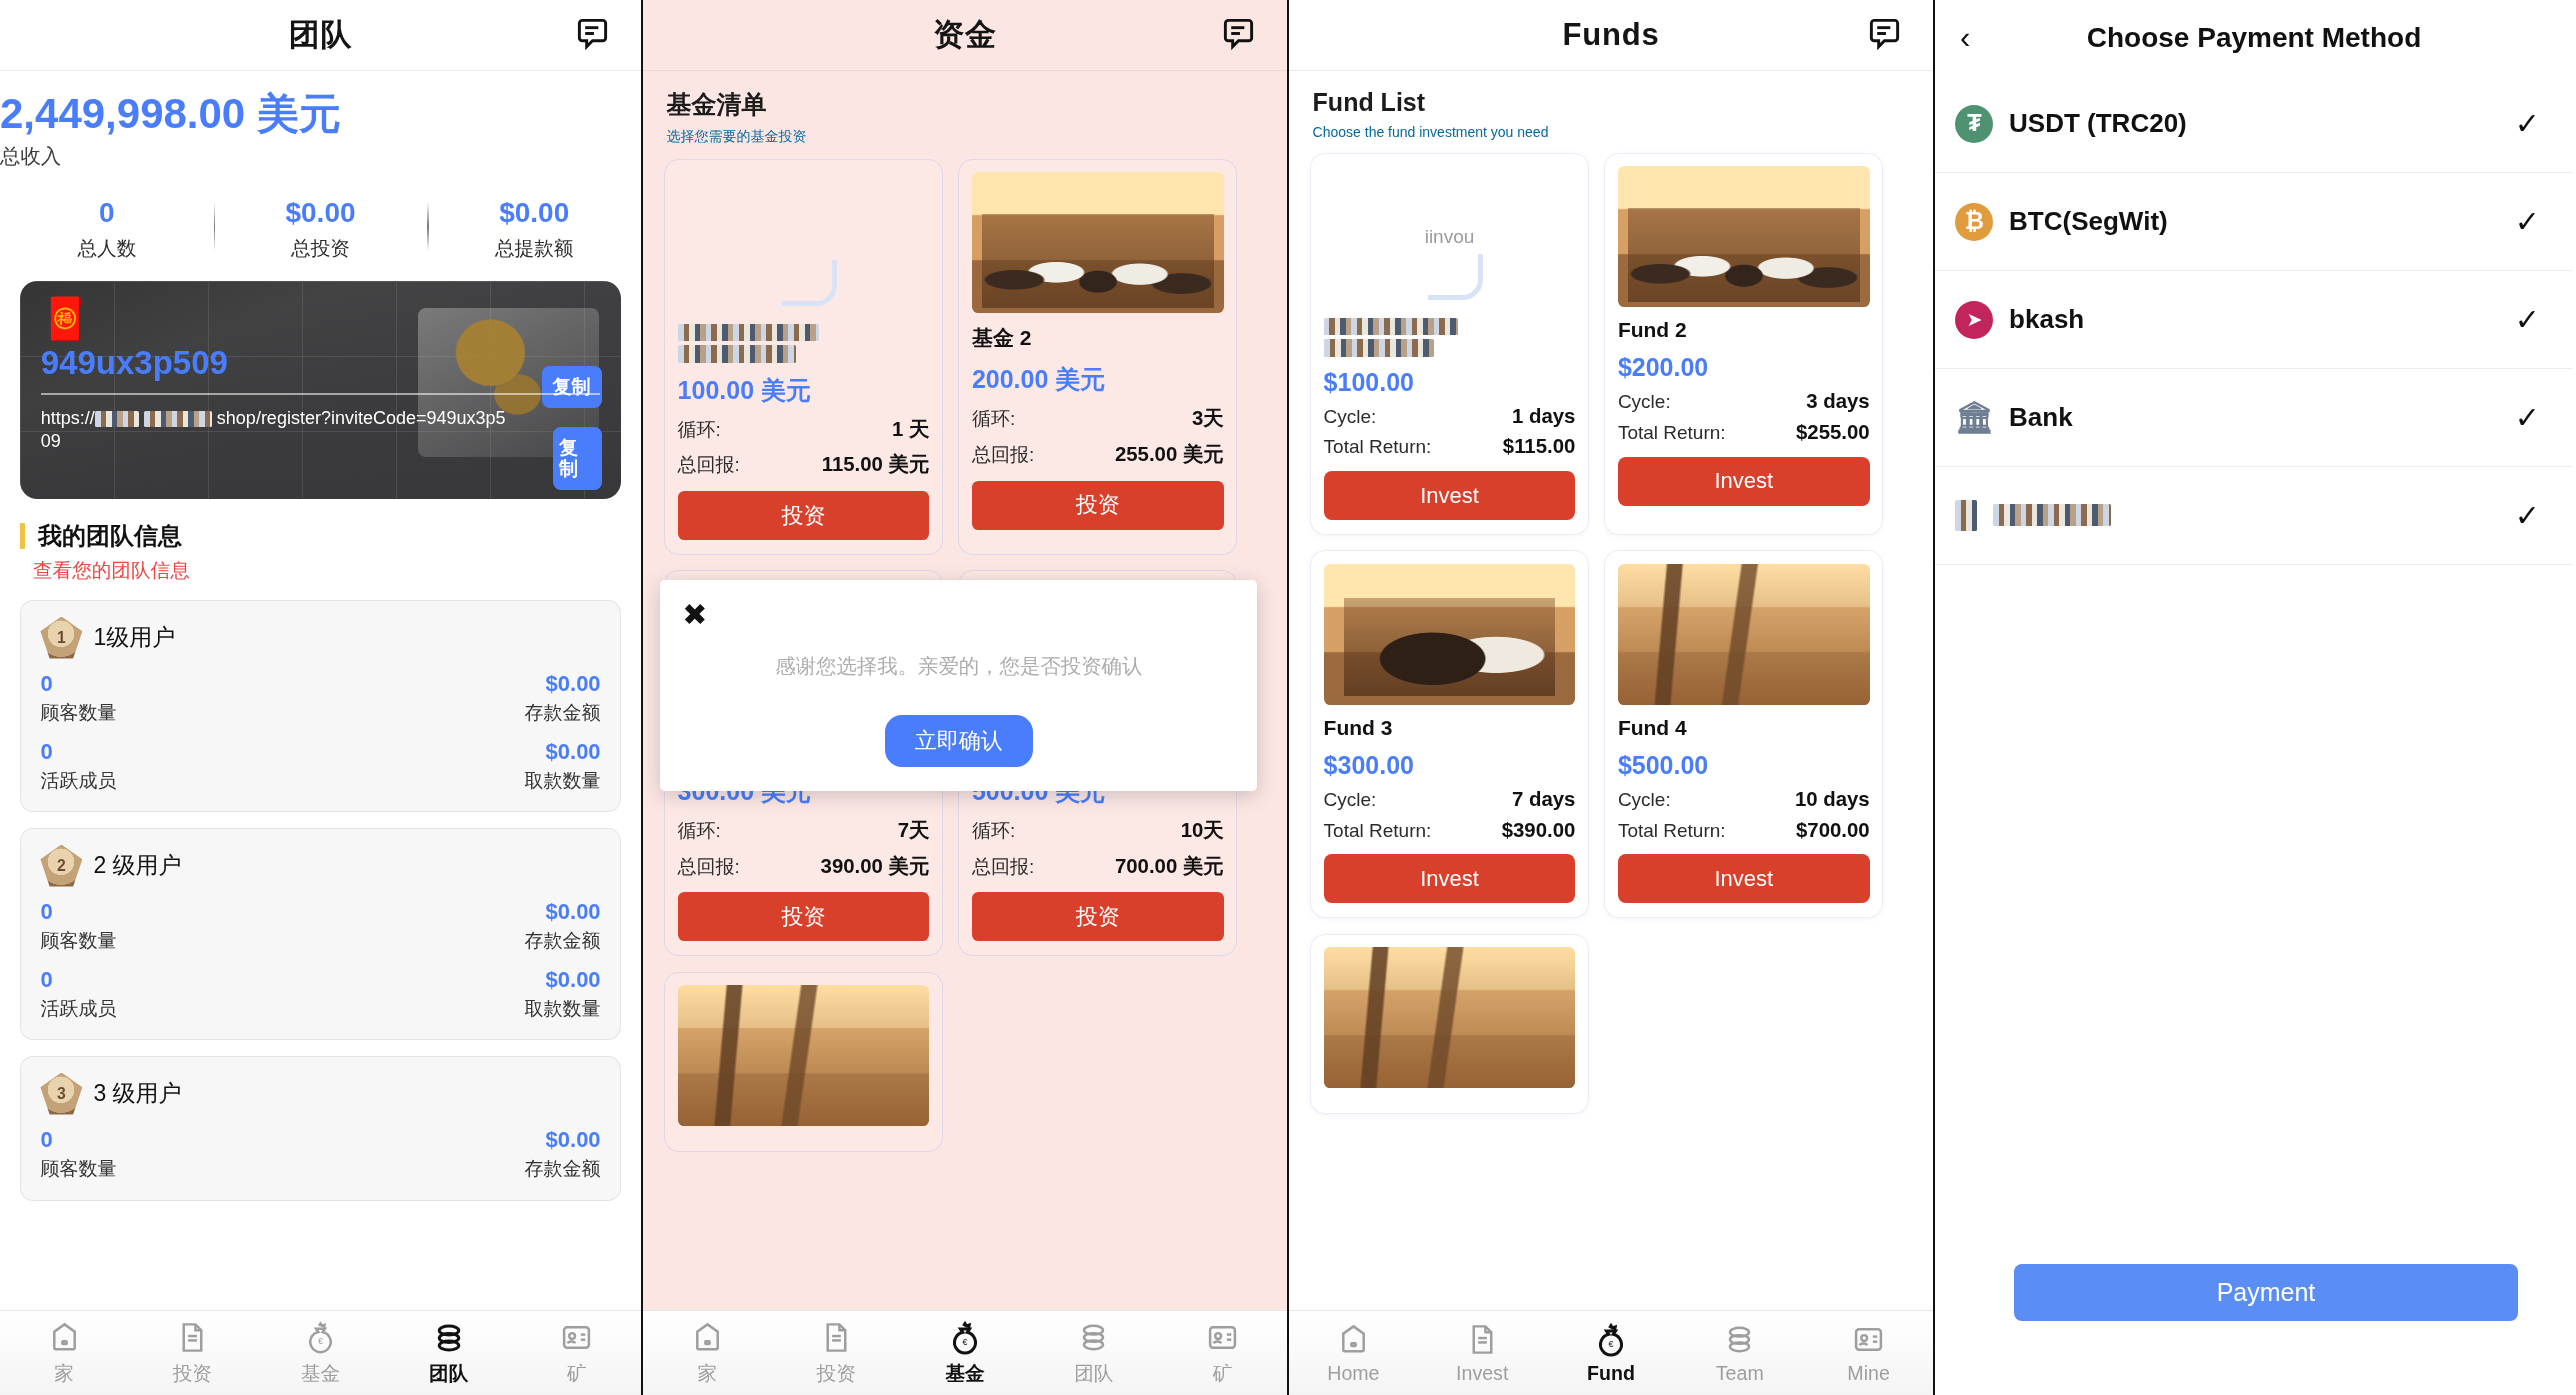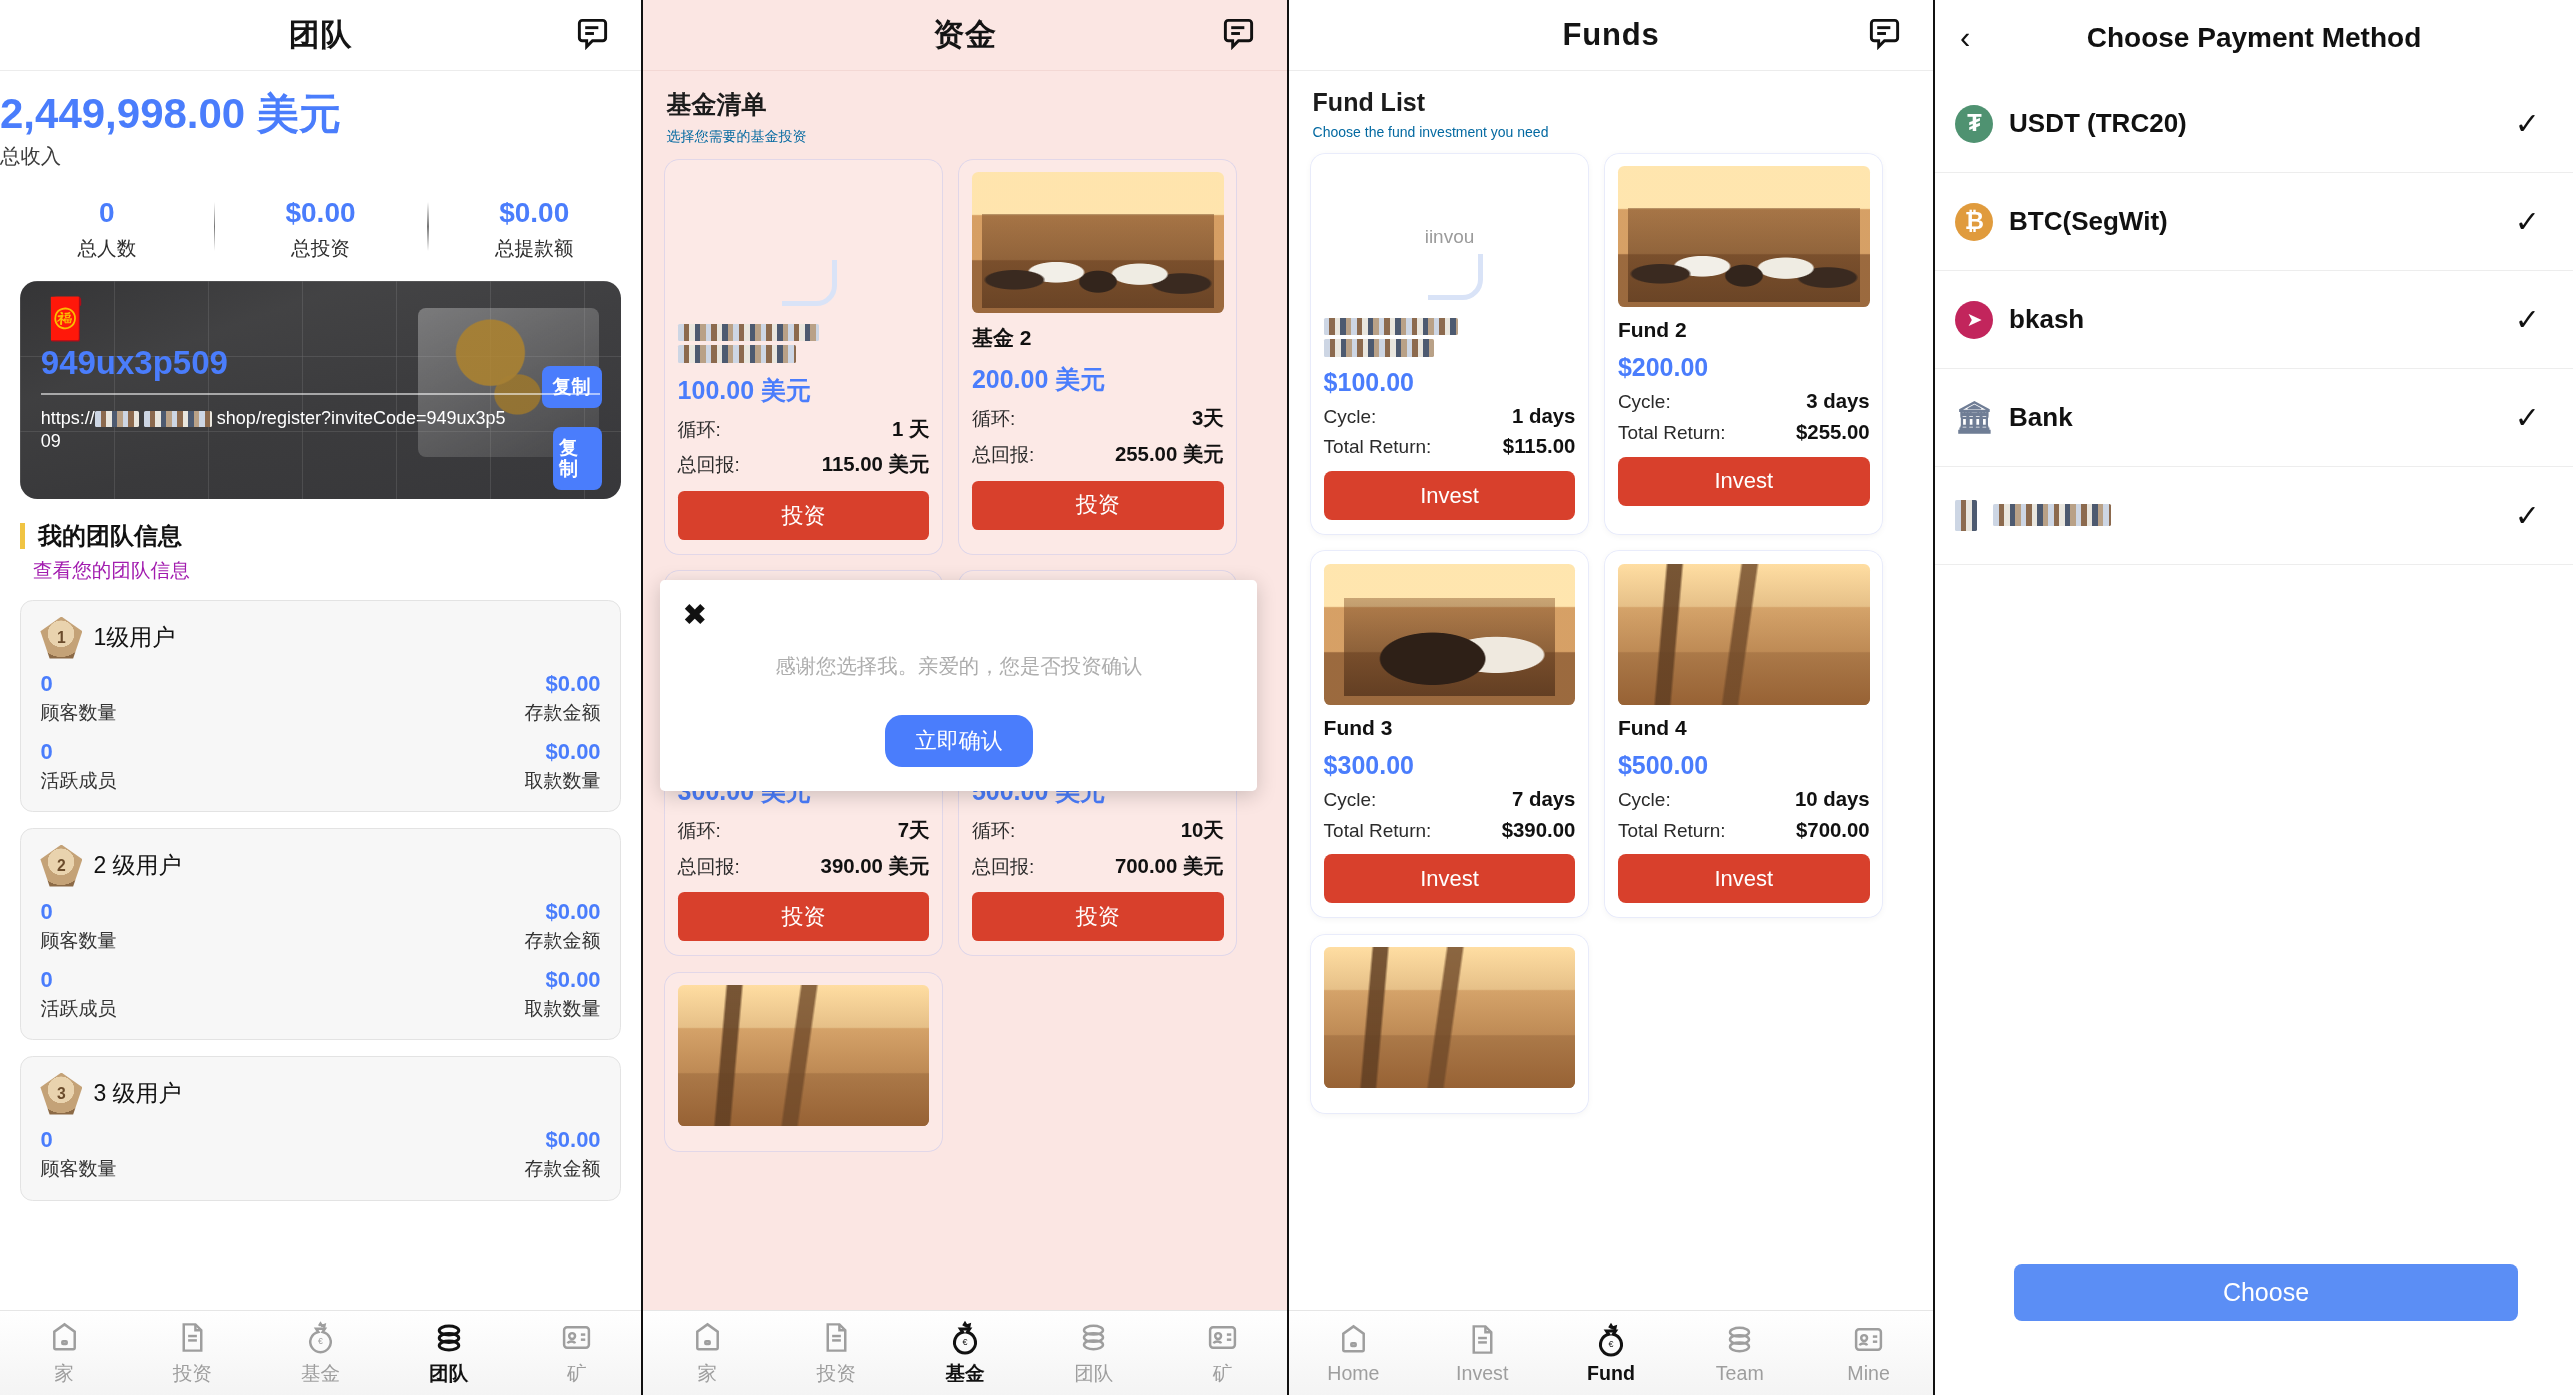--- a/index.html
+++ b/index.html
@@ -80,21 +80,21 @@
     font-size: 19px; font-weight: bold; text-align: left; padding: 7.9px 11px; cursor: pointer;
   }
   .copy-1 { top: 85px; }
   .copy-2 { top: 146px; width: 49px; line-height: 1.15; padding: 9.4px 6.3px; }
 
   .section-head { margin: 23.6px 0 0 20.4px; }
   .section-head .h {
     font-size: 24px; font-weight: bold; color: #111; padding-left: 12.6px;
     border-left: 5.5px solid #f0c443; line-height: 1.1;
   }
-  .section-head .s { font-size: 19.6px; color: #a21caf; margin: 7.9px 0 0 12.6px; }
+  .section-head .s { font-size: 19.6px; color: #ef4444; margin: 7.9px 0 0 12.6px; }
 
   .lvl-card {
     margin: 15.7px 20.4px 0; border: 0.8px solid #e3e3e3; border-radius: 12.6px;
     background: #f7f7f7; padding: 15.7px 19px 17.3px;
   }
   .lvl-head { display: flex; align-items: center; gap: 11px; }
   .lvl-badge {
     width: 42px; height: 42px; flex: none; position: relative;
     background: radial-gradient(circle at 50% 40%, #e9d3ae 0 40%, #c4a277 41% 70%, #8c6a46 71% 100%);
     clip-path: polygon(50% 0%, 100% 35%, 78% 100%, 22% 100%, 0% 35%);
@@ -691,17 +691,17 @@
       <span class="pay-label">Bank</span>
       <span class="pay-check">✓</span>
     </div>
 
     <div class="pay-row">
       <span class="redact" style="width:22px;height:31px"></span>
       <span class="pay-label"><span class="redact" style="width:118px;height:22px"></span></span>
       <span class="pay-check">✓</span>
     </div>
 
-    <div class="confirm-btn">Choose</div>
+    <div class="confirm-btn">Payment</div>
   </div>
 
 </div>
 
 
 </body></html>

